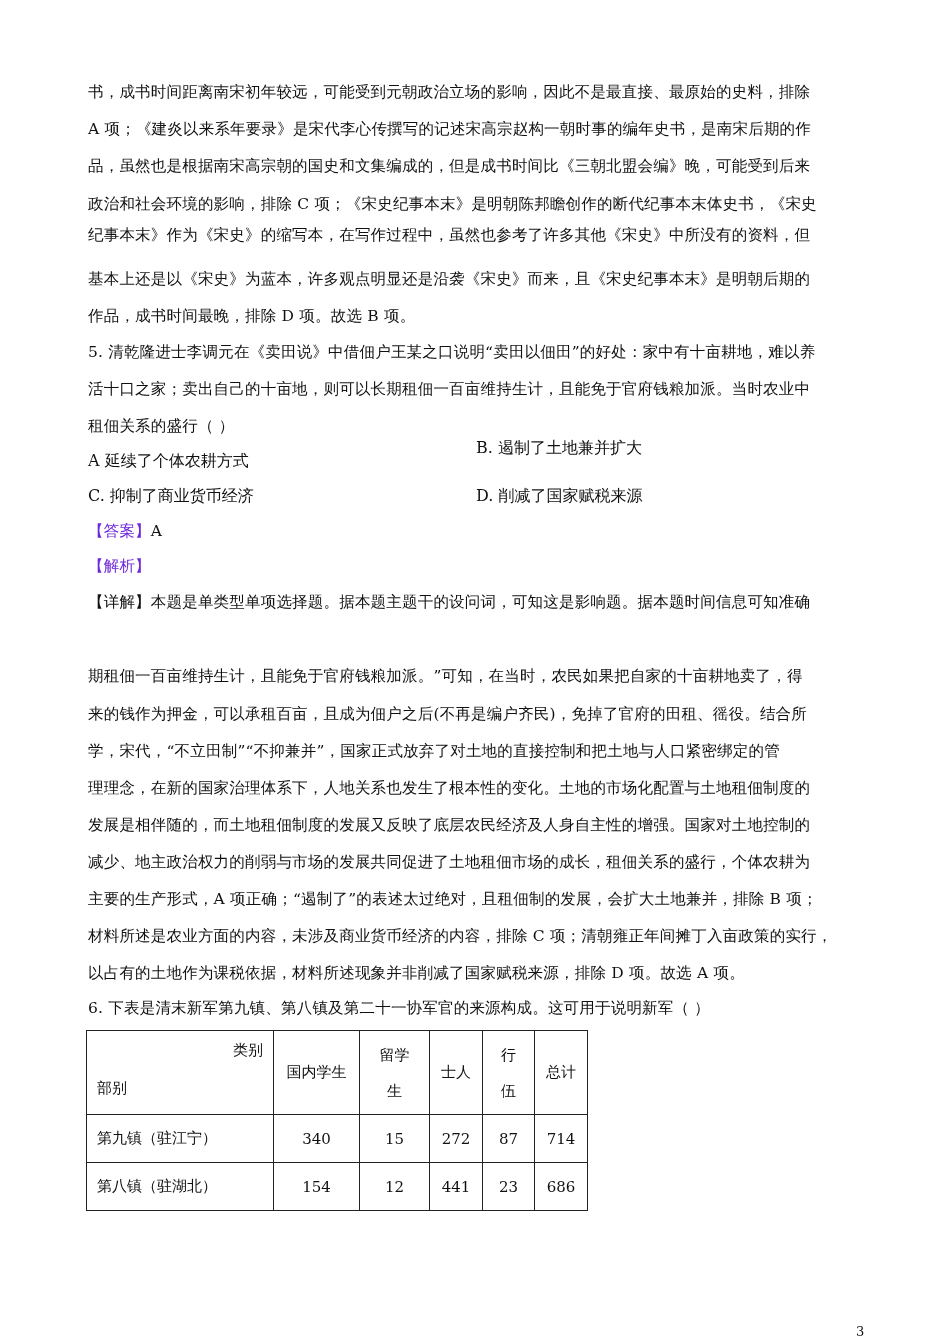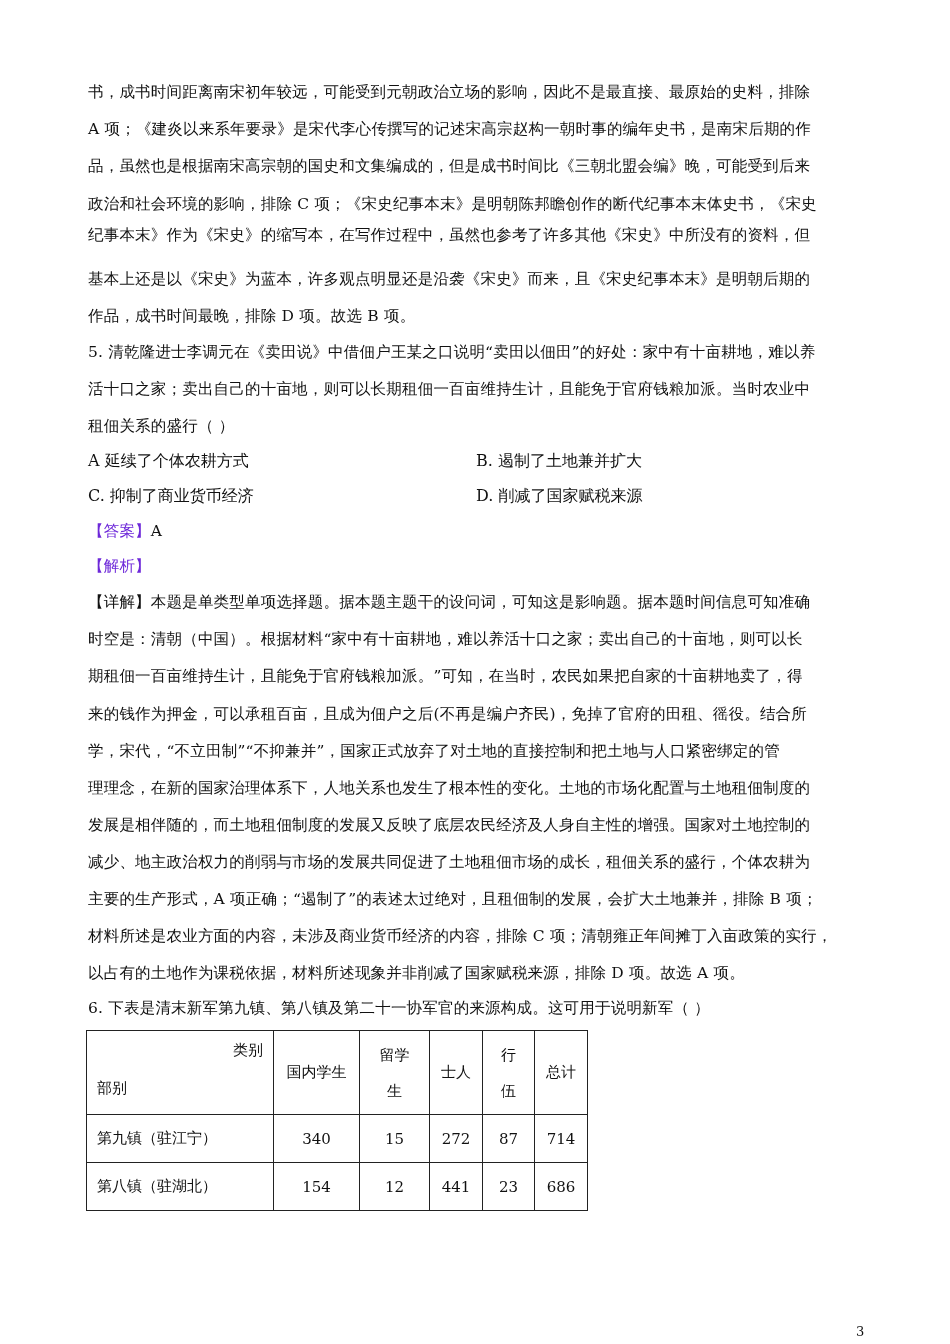--- a/index.html
+++ b/index.html
@@ -31,35 +31,34 @@
   <div class="line" style="top:194px">政治和社会环境的影响，排除 C 项；《宋史纪事本末》是明朝陈邦瞻创作的断代纪事本末体史书，《宋史</div>
   <div class="line" style="top:225px">纪事本末》作为《宋史》的缩写本，在写作过程中，虽然也参考了许多其他《宋史》中所没有的资料，但</div>
   <div class="line" style="top:269px">基本上还是以《宋史》为蓝本，许多观点明显还是沿袭《宋史》而来，且《宋史纪事本末》是明朝后期的</div>
   <div class="line" style="top:306px">作品，成书时间最晚，排除 D 项。故选 B 项。</div>
 
   <div class="line" style="top:342px">5. 清乾隆进士李调元在《卖田说》中借佃户王某之口说明“卖田以佃田”的好处：家中有十亩耕地，难以养</div>
   <div class="line" style="top:379px">活十口之家；卖出自己的十亩地，则可以长期租佃一百亩维持生计，且能免于官府钱粮加派。当时农业中</div>
   <div class="line" style="top:416px">租佃关系的盛行（    ）</div>
 
   <div class="opt" style="left:88px; top:451px">A  延续了个体农耕方式</div>
-  <div class="opt" style="left:476px; top:451px">B. 遏制了土地兼并扩大</div>
+  <div class="opt" style="left:476px; top:438px">B. 遏制了土地兼并扩大</div>
   <div class="opt" style="left:88px; top:486px">C. 抑制了商业货币经济</div>
   <div class="opt" style="left:476px; top:486px">D. 削减了国家赋税来源</div>
 
   <div class="line" style="top:521px">
     <span class="tag">【答案】</span><span>A</span>
   </div>
   <div class="line" style="top:556px">
     <span class="tag">【解析】</span>
   </div>
 
   <div class="line" style="top:592px">
     <span>【详解】</span><span>本题是单类型单项选择题。据本题主题干的设问词，可知这是影响题。据本题时间信息可知准确</span>
   </div>
-  <div class="line" style="top:629px">时空是：清朝（中国）。根据材料“家中有十亩耕地，难以养活十口之家；卖出自己的十亩地，则可以长</div>
   <div class="line" style="top:666px">期租佃一百亩维持生计，且能免于官府钱粮加派。”可知，在当时，农民如果把自家的十亩耕地卖了，得</div>
   <div class="line" style="top:704px">来的钱作为押金，可以承租百亩，且成为佃户之后(不再是编户齐民)，免掉了官府的田租、徭役。结合所</div>
   <div class="line" style="top:741px">学，宋代，“不立田制”“不抑兼并”，国家正式放弃了对土地的直接控制和把土地与人口紧密绑定的管</div>
   <div class="line" style="top:778px">理理念，在新的国家治理体系下，人地关系也发生了根本性的变化。土地的市场化配置与土地租佃制度的</div>
   <div class="line" style="top:815px">发展是相伴随的，而土地租佃制度的发展又反映了底层农民经济及人身自主性的增强。国家对土地控制的</div>
   <div class="line" style="top:852px">减少、地主政治权力的削弱与市场的发展共同促进了土地租佃市场的成长，租佃关系的盛行，个体农耕为</div>
   <div class="line" style="top:889px">主要的生产形式，A 项正确；“遏制了”的表述太过绝对，且租佃制的发展，会扩大土地兼并，排除 B 项；</div>
   <div class="line" style="top:926px">材料所述是农业方面的内容，未涉及商业货币经济的内容，排除 C 项；清朝雍正年间摊丁入亩政策的实行，</div>
   <div class="line" style="top:963px">以占有的土地作为课税依据，材料所述现象并非削减了国家赋税来源，排除 D 项。故选 A 项。</div>
 

